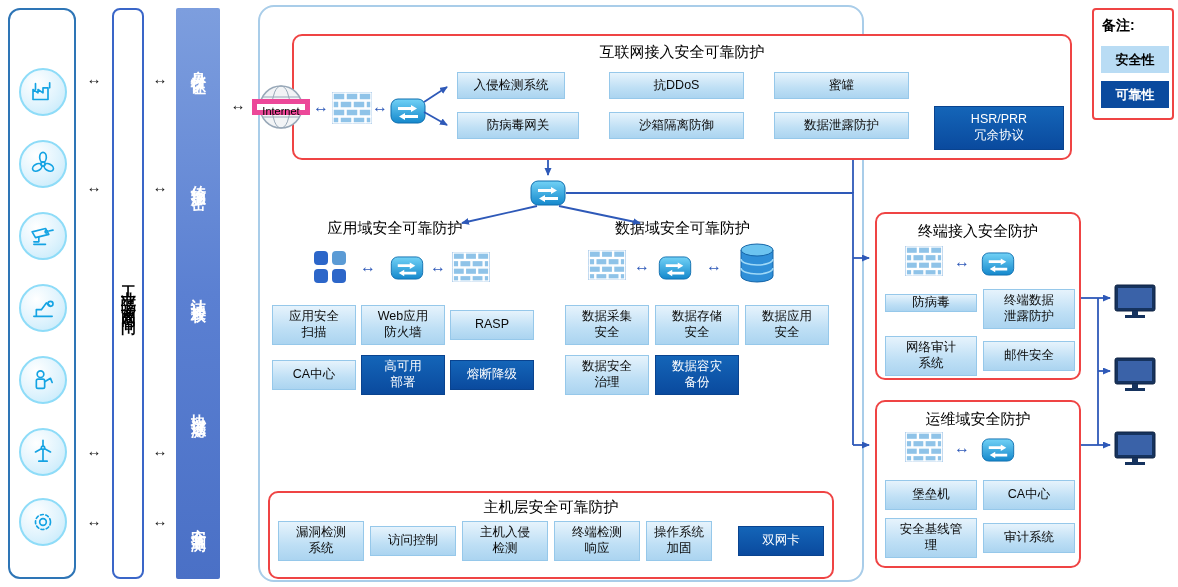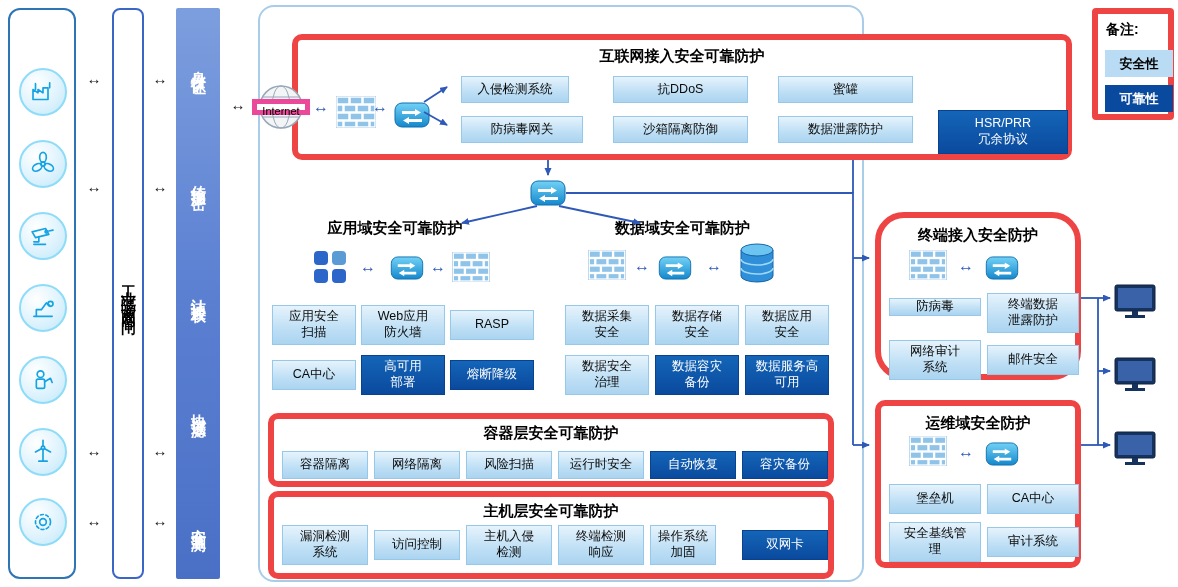--- a/index.html
+++ b/index.html
@@ -1,24 +1,24 @@
 <!DOCTYPE html>
 <html><head>
 <meta charset="utf-8">
 <style>
 *{margin:0;padding:0;box-sizing:border-box}
 body{font-family:"Liberation Sans","DejaVu Sans",sans-serif;background:#fff}
 .canvas{position:relative;width:1178px;height:587px;background:#fff;overflow:hidden}
 .panel{position:absolute;background:#fff}
-.box{position:absolute;background:#fff;border:6px solid #ef4444;border-radius:10px}
+.box{position:absolute;background:#fff;border:2px solid #ef4444;border-radius:10px}
 .btn{position:absolute;display:flex;align-items:center;justify-content:center;text-align:center;
  font-size:12.5px;line-height:1.25;color:#0a0a0a;white-space:pre-line;padding:1px 2px;
  background:linear-gradient(180deg,#e6f3fc 0%,#bedff5 60%,#abd4f0 100%);border:1px solid #96c8ea}
 .btn.dark{background:linear-gradient(180deg,#1465b8 0%,#0a4a9e 100%);color:#fff;border-color:#09438f}
-.sec-title{position:absolute;font-weight:700;font-size:15px;color:#000;text-align:center}
+.sec-title{position:absolute;font-weight:400;font-size:15px;color:#000;text-align:center}
 .vtext{writing-mode:vertical-rl;text-orientation:upright}
 .harrow{position:absolute;transform:translate(-50%,-50%);color:#1a1a1a;font-size:15px;font-weight:700}
 .barrow{position:absolute;transform:translate(-50%,-50%);color:#2e59b8;font-size:16px;font-weight:700}
 .dev{position:absolute;left:9px;width:48px;height:48px;border-radius:50%;
  background:radial-gradient(circle at 35% 30%,#ffffff 0%,#dff3fd 55%,#bfe8fa 100%);
  border:2px solid #8edcf8;display:flex;align-items:center;justify-content:center}
 .dev svg{stroke:#14a3e3;fill:none;stroke-width:2;stroke-linecap:round;stroke-linejoin:round}
 .icon{position:absolute}
 .bar-item{color:#fff;font-weight:700;font-size:15px;letter-spacing:3px}
 .legend-chip{position:absolute;display:flex;align-items:center;justify-content:center;font-weight:700;font-size:13px}
@@ -269,48 +269,37 @@
   <div class="btn" style="left:565px;top:305px;width:84px;height:40px">数据采集
 安全</div>
   <div class="btn" style="left:655px;top:305px;width:84px;height:40px">数据存储
 安全</div>
   <div class="btn" style="left:745px;top:305px;width:84px;height:40px">数据应用
 安全</div>
   <div class="btn" style="left:565px;top:355px;width:84px;height:40px">数据安全
 治理</div>
   <div class="btn dark" style="left:655px;top:355px;width:84px;height:40px">数据容灾
 备份</div>
-  <div class="btn dark" style="left:745px;top:355px;width:84px;height:40px">数据服务高
-可用</div>
-
-  <div class="box" style="left:268px;top:413px;width:566px;height:74px;">
-    <div class="sec-title" style="left:0;top:5px;width:100%">容器层安全可靠防护</div>
-    <div class="btn" style="left:8px;top:32px;width:86px;height:28px">容器隔离</div>
-    <div class="btn" style="left:100px;top:32px;width:86px;height:28px">网络隔离</div>
-    <div class="btn" style="left:192px;top:32px;width:86px;height:28px">风险扫描</div>
-    <div class="btn" style="left:284px;top:32px;width:86px;height:28px">运行时安全</div>
-    <div class="btn dark" style="left:376px;top:32px;width:86px;height:28px">自动恢复</div>
-    <div class="btn dark" style="left:468px;top:32px;width:86px;height:28px">容灾备份</div>
-  </div>
+
 
   <div class="box" style="left:268px;top:491px;width:566px;height:88px;">
     <div class="sec-title" style="left:0;top:5px;width:100%">主机层安全可靠防护</div>
     <div class="btn" style="left:8px;top:28px;width:86px;height:40px">漏洞检测
 系统</div>
     <div class="btn" style="left:100px;top:33px;width:86px;height:30px">访问控制</div>
     <div class="btn" style="left:192px;top:28px;width:86px;height:40px">主机入侵
 检测</div>
     <div class="btn" style="left:284px;top:28px;width:86px;height:40px">终端检测
 响应</div>
     <div class="btn" style="left:376px;top:28px;width:66px;height:40px">操作系统
 加固</div>
     <div class="btn dark" style="left:468px;top:33px;width:86px;height:30px">双网卡</div>
   </div>
 
-  <div class="box" style="left:875px;top:212px;width:206px;height:168px;border-radius:29px;">
+  <div class="box" style="left:875px;top:212px;width:206px;height:168px;">
     <div class="sec-title" style="left:0;top:8px;width:100%">终端接入安全防护</div>
     <div class="icon" style="left:28px;top:32px">
       <svg viewBox="0 0 40 32" width="38" height="30">
           <rect x="0.5" y="0.5" width="39" height="31" fill="#bfdff3" stroke="#5b9bd5"></rect>
           <g stroke="#ffffff" stroke-width="1.5" fill="#8fc3e8">
             <rect x="1" y="1" width="12" height="7"></rect>
             <rect x="14" y="1" width="12" height="7"></rect>
             <rect x="27" y="1" width="12" height="7"></rect>
             <rect x="1" y="9" width="6" height="7"></rect>
             <rect x="8" y="9" width="12" height="7"></rect>

